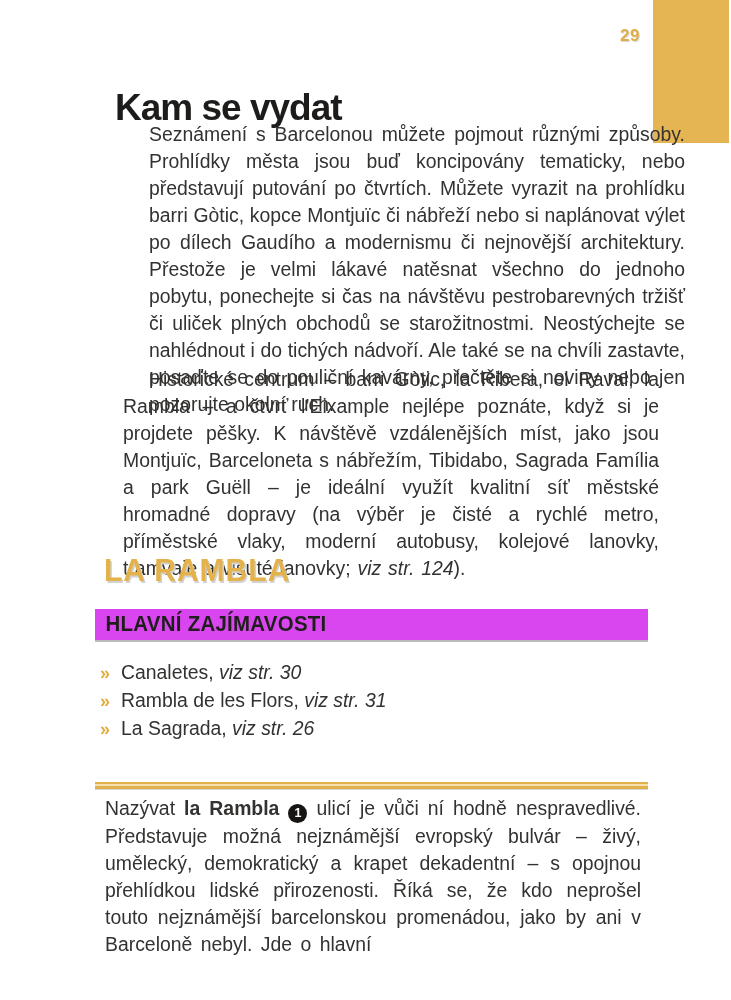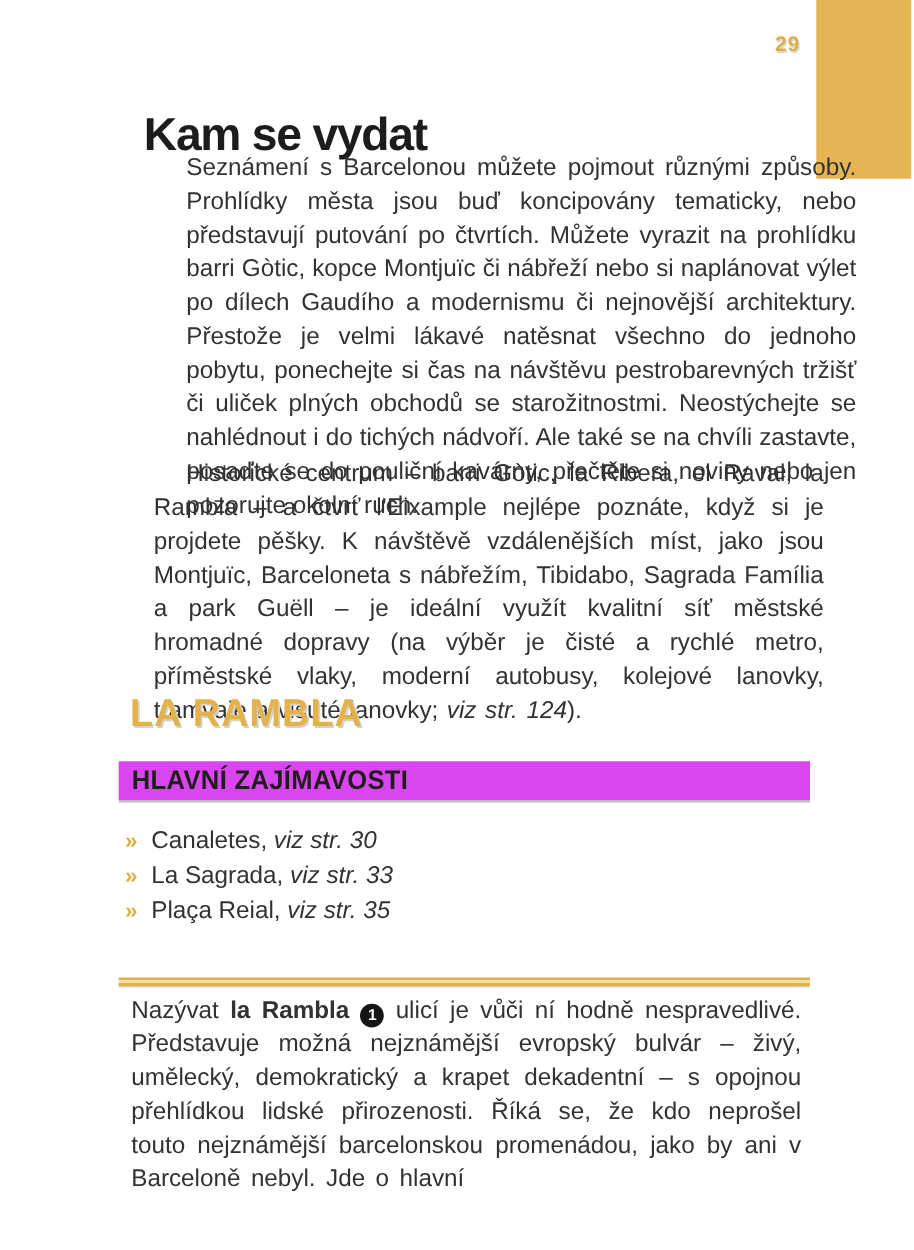--- a/index.html
+++ b/index.html
@@ -162,21 +162,21 @@
   <p class="body-par p2"><span>Historické centrum – barri Gòtic, la Ribera, el Raval, la Rambla – a čtvrť l’Eixample nejlépe poznáte, když si je projdete pěšky. K návštěvě vzdálenějších míst, jako jsou Montjuïc, Barceloneta s nábřežím, Tibidabo, Sagrada Família a park Guëll – je ideální využít kvalitní síť městské hromadné dopravy (na výběr je čisté a rychlé metro, příměstské vlaky, moderní autobusy, kolejové lanovky, tramvaje a visuté lanovky; </span><span class="italic">viz str. 124</span><span>).</span></p>
 
   <div class="section-heading">LA RAMBLA</div>
 
   <div class="highlights-banner">
     <span class="banner-text">HLAVNÍ ZAJÍMAVOSTI</span>
   </div>
 
   <ul class="highlights-list">
     <li><span class="hl-marker">»</span><span>Canaletes,</span> <span class="italic">viz str. 30</span></li>
-    <li><span class="hl-marker">»</span><span>La Sagrada,</span> <span class="italic">viz str. 33</span></li>
-    <li><span class="hl-marker">»</span><span>Plaça Reial,</span> <span class="italic">viz str. 35</span></li>
+    <li><span class="hl-marker">»</span><span>Rambla de les Flors,</span> <span class="italic">viz str. 31</span></li>
+    <li><span class="hl-marker">»</span><span>La Sagrada,</span> <span class="italic">viz str. 26</span></li>
   </ul>
 
   <div class="gold-rule"></div>
 
   <p class="body-par p3"><span>Nazývat </span><span class="bold-inline">la Rambla</span> <span class="num-badge">1</span><span> ulicí je vůči ní hodně nespravedlivé. Představuje možná nejznámější evropský bulvár – živý, umělecký, demokratický a krapet dekadentní – s opojnou přehlídkou lidské přirozenosti. Říká se, že kdo neprošel touto nejznámější barcelonskou promenádou, jako by ani v Barceloně nebyl. Jde o hlavní</span></p>
 
 </div>
 
 </body></html>

